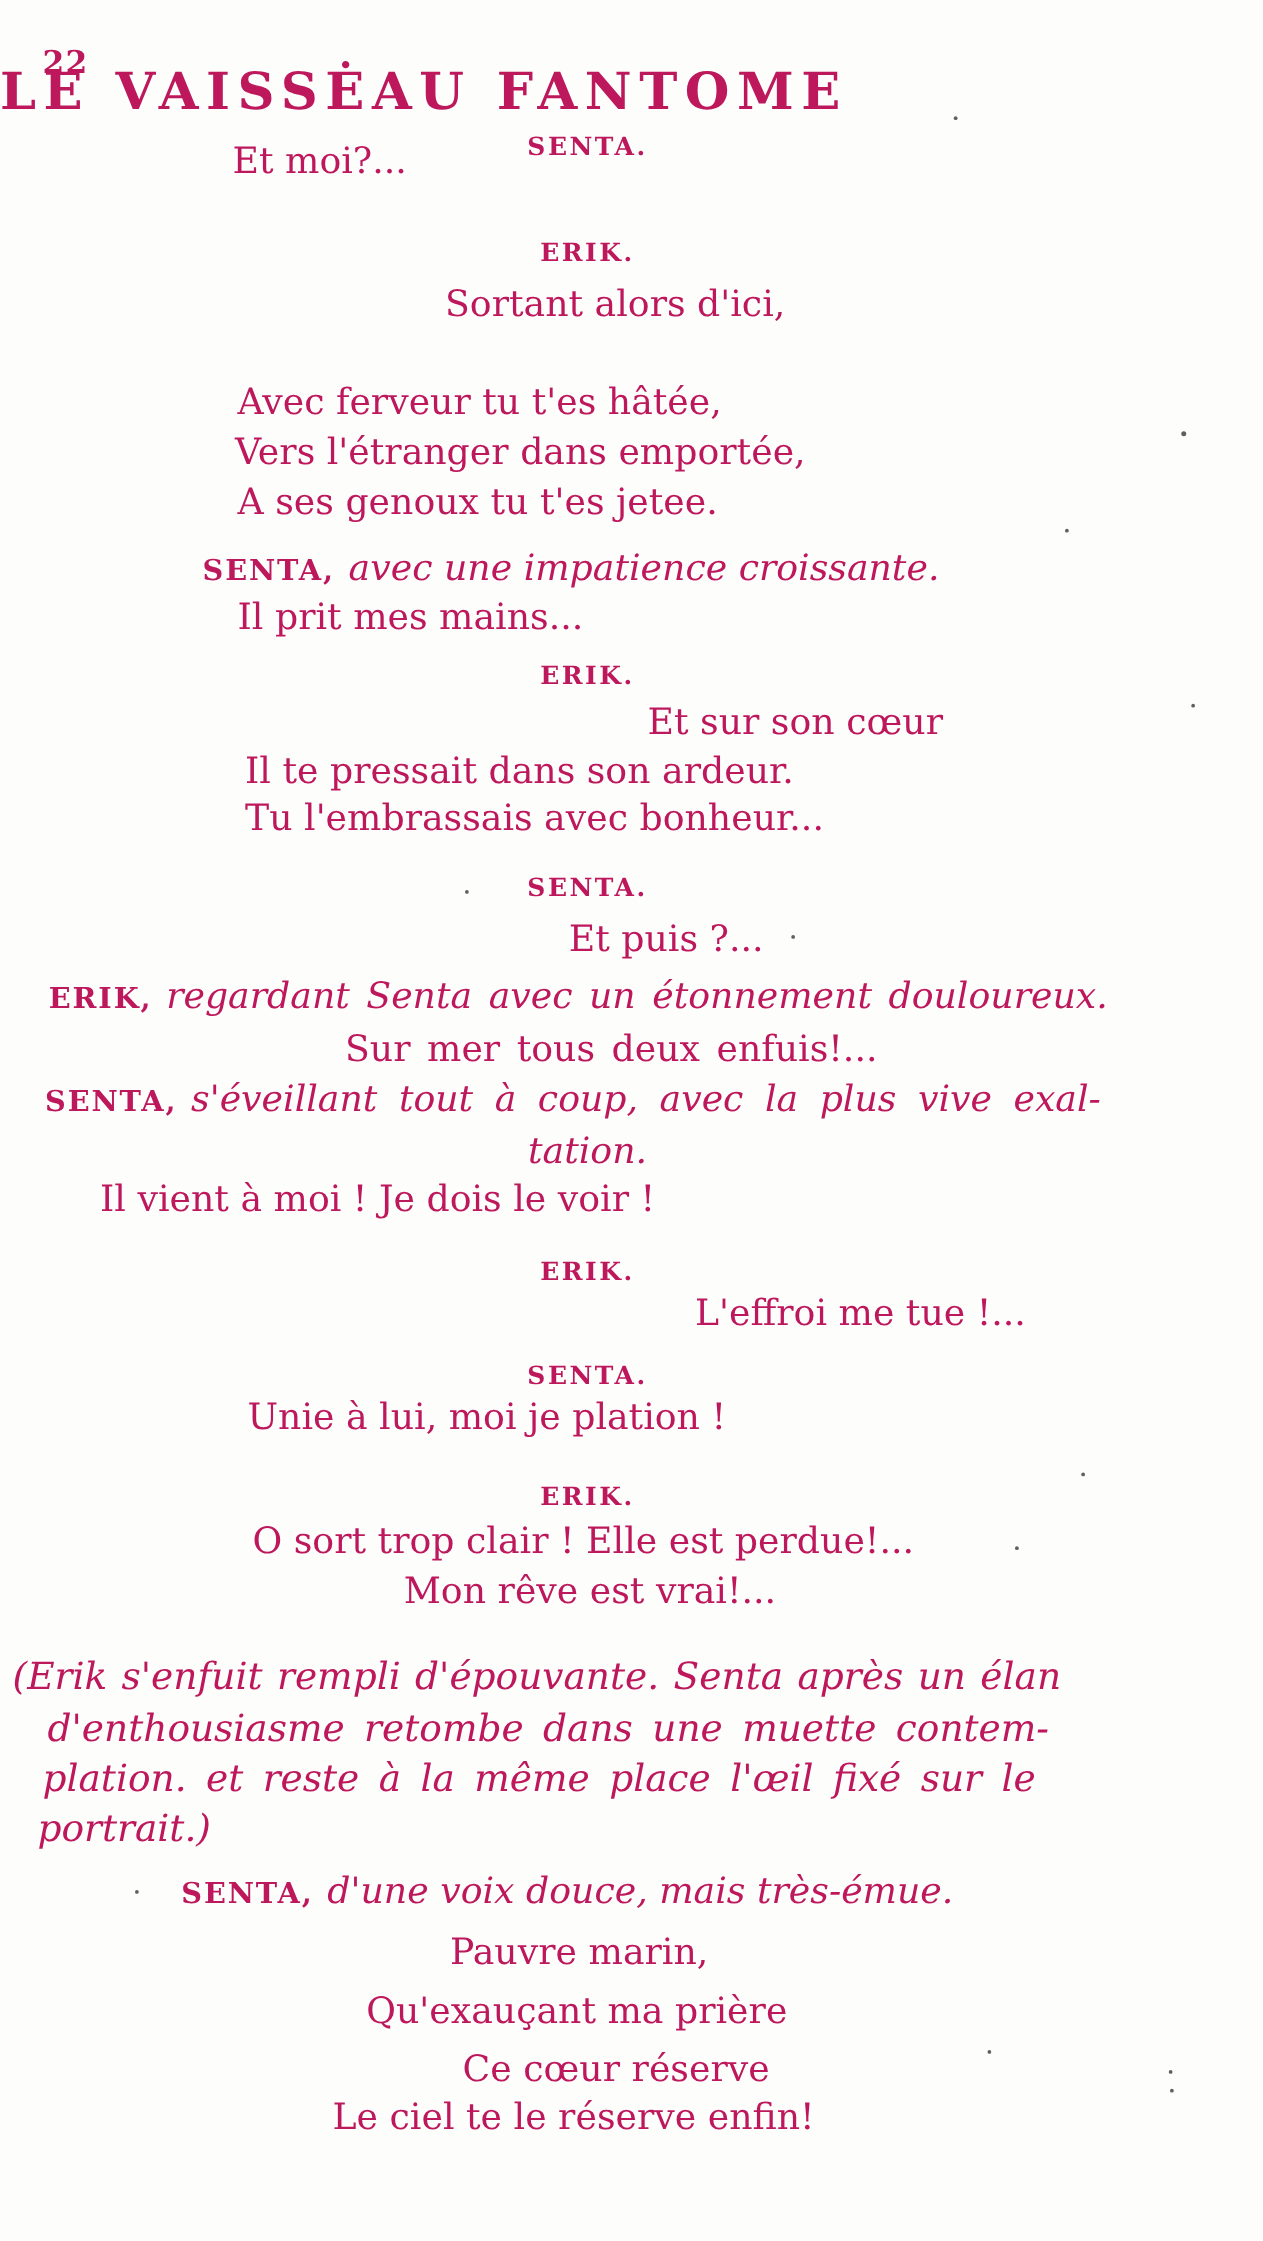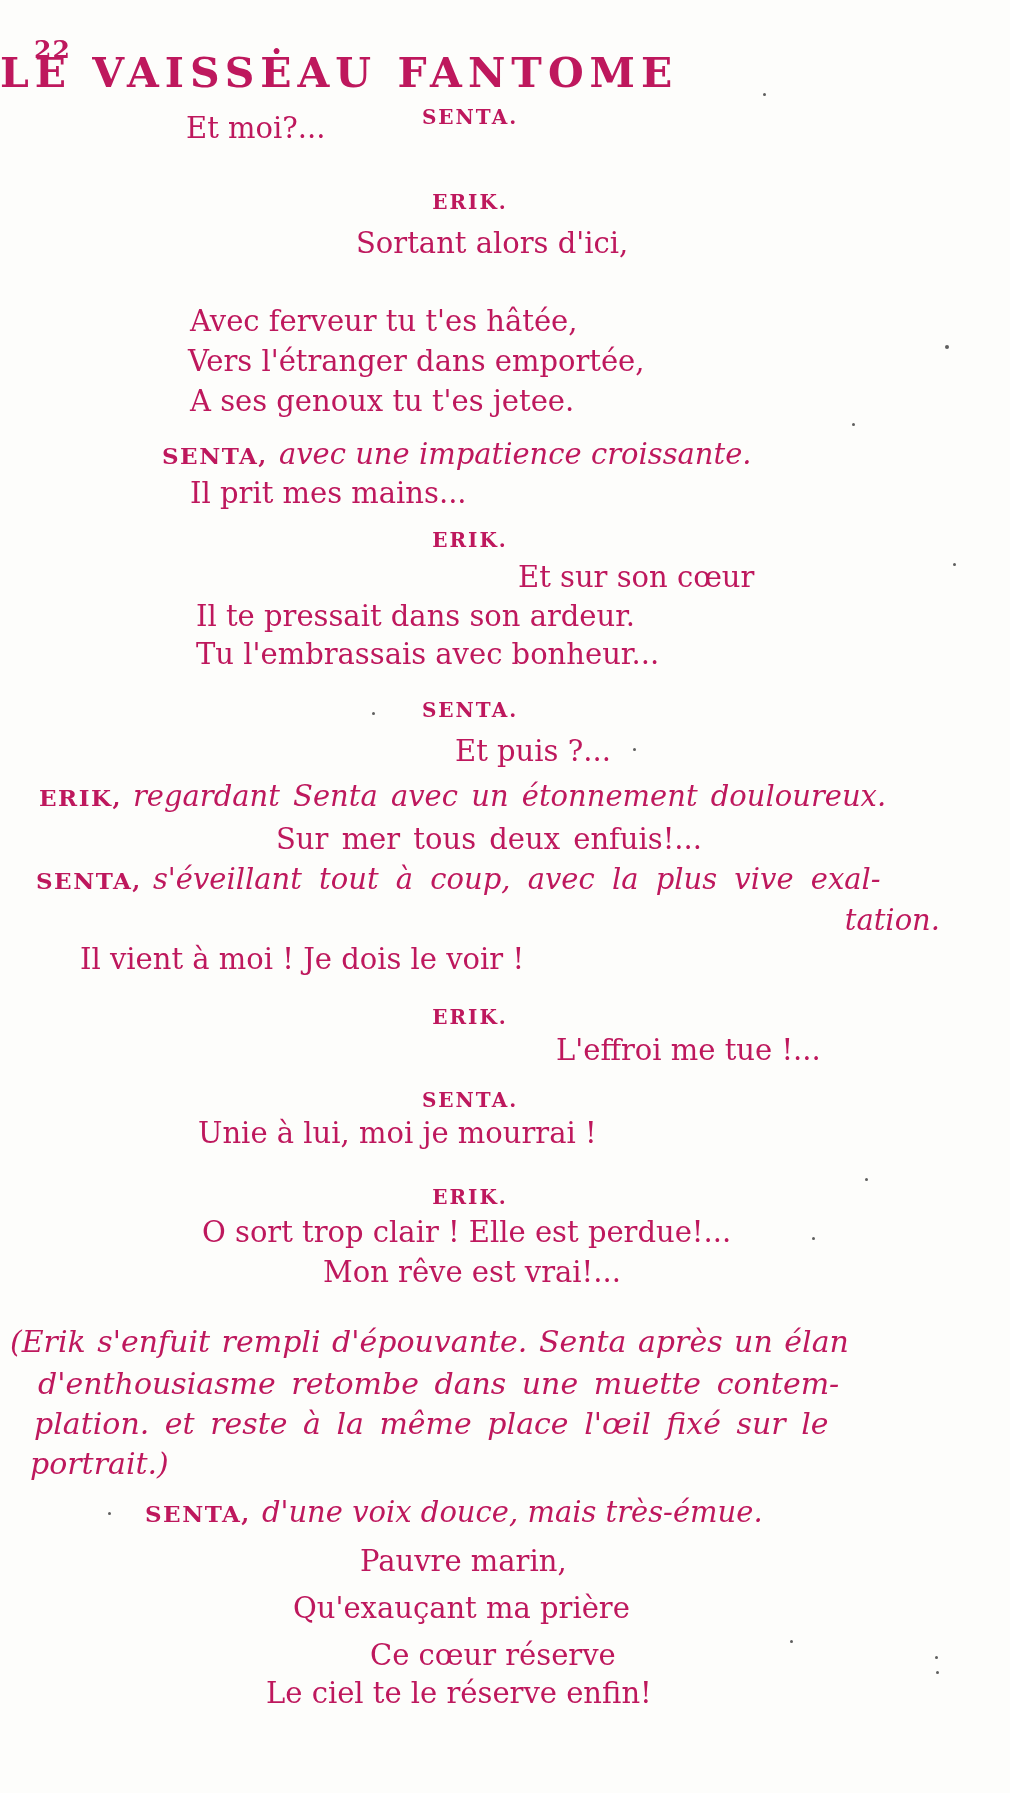--- a/index.html
+++ b/index.html
@@ -59,29 +59,29 @@
   <div class="line verse" style="left:455px; top:735px;">Et puis ?...</div>
 
   <div class="line ws4" style="left:39px; top:780px;">
     <span class="sc">ERIK,</span><span class="dir-text">regardant Senta avec un étonnement douloureux.</span>
   </div>
   <div class="line verse ws4" style="left:276px; top:823px;">Sur mer tous deux enfuis!...</div>
 
   <div class="line ws8" style="left:36px; top:863px;">
     <span class="sc">SENTA,</span><span class="dir-text">s'éveillant tout à coup, avec la plus vive exal-</span>
   </div>
-  <div class="line center it" style="top:904px; font-size:29px;text-align:right;">tation.</div>
+  <div class="line center it" style="top:904px; font-size:29px;">tation.</div>
 
   <div class="line verse" style="left:80px; top:943px;">Il vient à moi ! Je dois le voir !</div>
 
   <div class="line heading" style="top:1006px;">ERIK.</div>
   <div class="line verse" style="left:556px; top:1034px;">L'effroi me tue !...</div>
 
   <div class="line heading" style="top:1089px;">SENTA.</div>
-  <div class="line verse" style="left:198px; top:1117px;">Unie à lui, moi je mourrai !</div>
+  <div class="line verse" style="left:198px; top:1117px;">Unie à lui, moi je plation !</div>
 
   <div class="line heading" style="top:1186px;">ERIK.</div>
   <div class="line verse" style="left:202px; top:1216px;">O sort trop clair ! Elle est perdue!...</div>
   <div class="line verse" style="left:323px; top:1256px;">Mon rêve est vrai!...</div>
 
   <div class="line stage ws2" style="left:10px; top:1325px;">(Erik s'enfuit rempli d'épouvante. Senta après un élan</div>
   <div class="line stage ws6" style="left:38px; top:1367px;">d'enthousiasme retombe dans une muette contem-</div>
   <div class="line stage ws6" style="left:34px; top:1407px;">plation. et reste à la même place l'œil fixé sur le</div>
   <div class="line stage" style="left:30px; top:1447px;">portrait.)</div>
 

